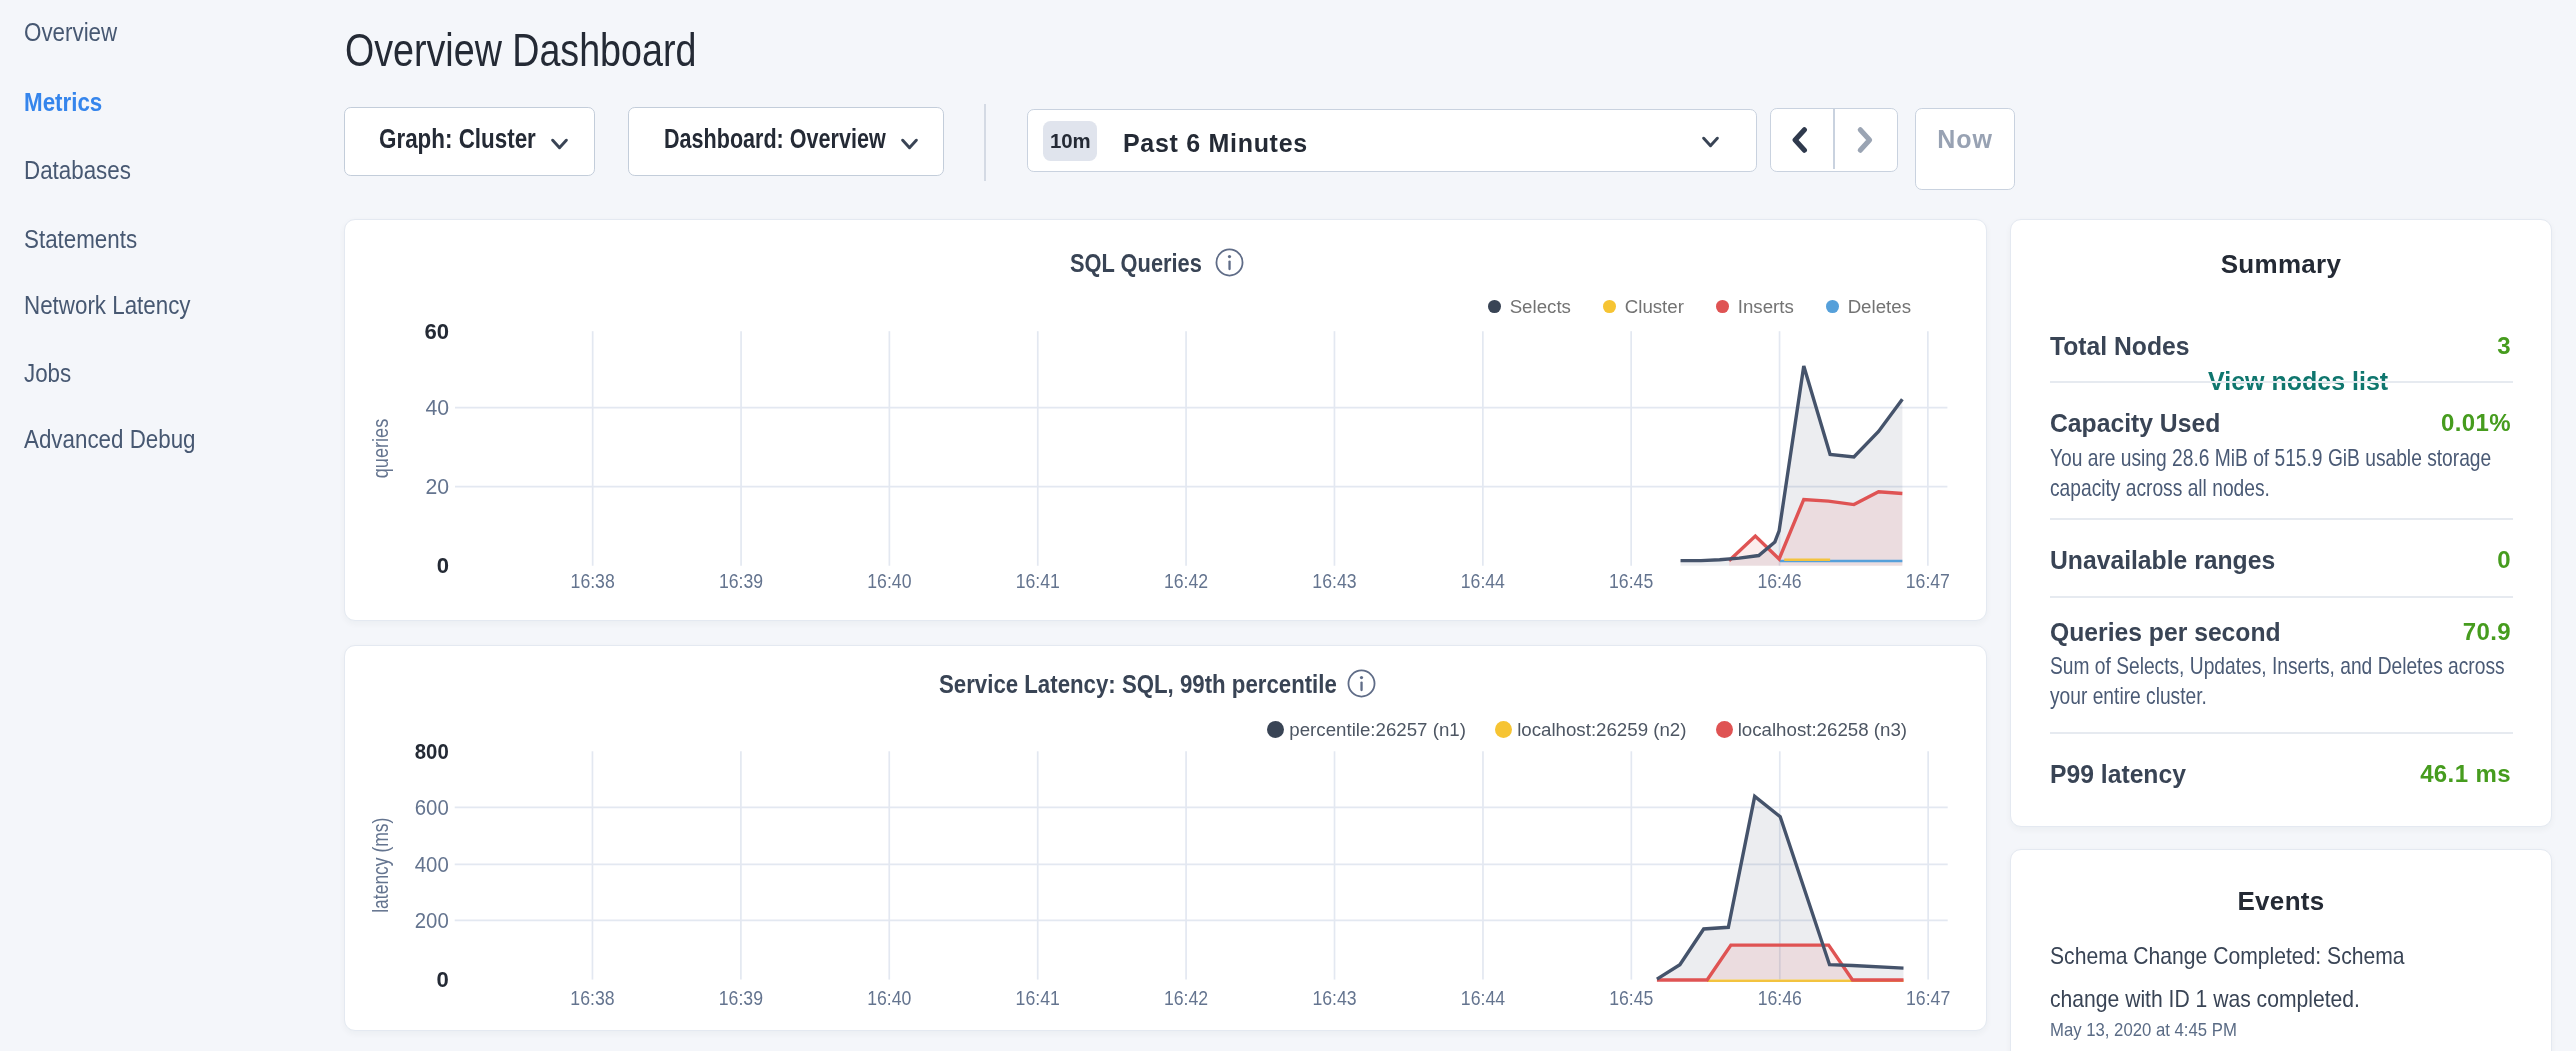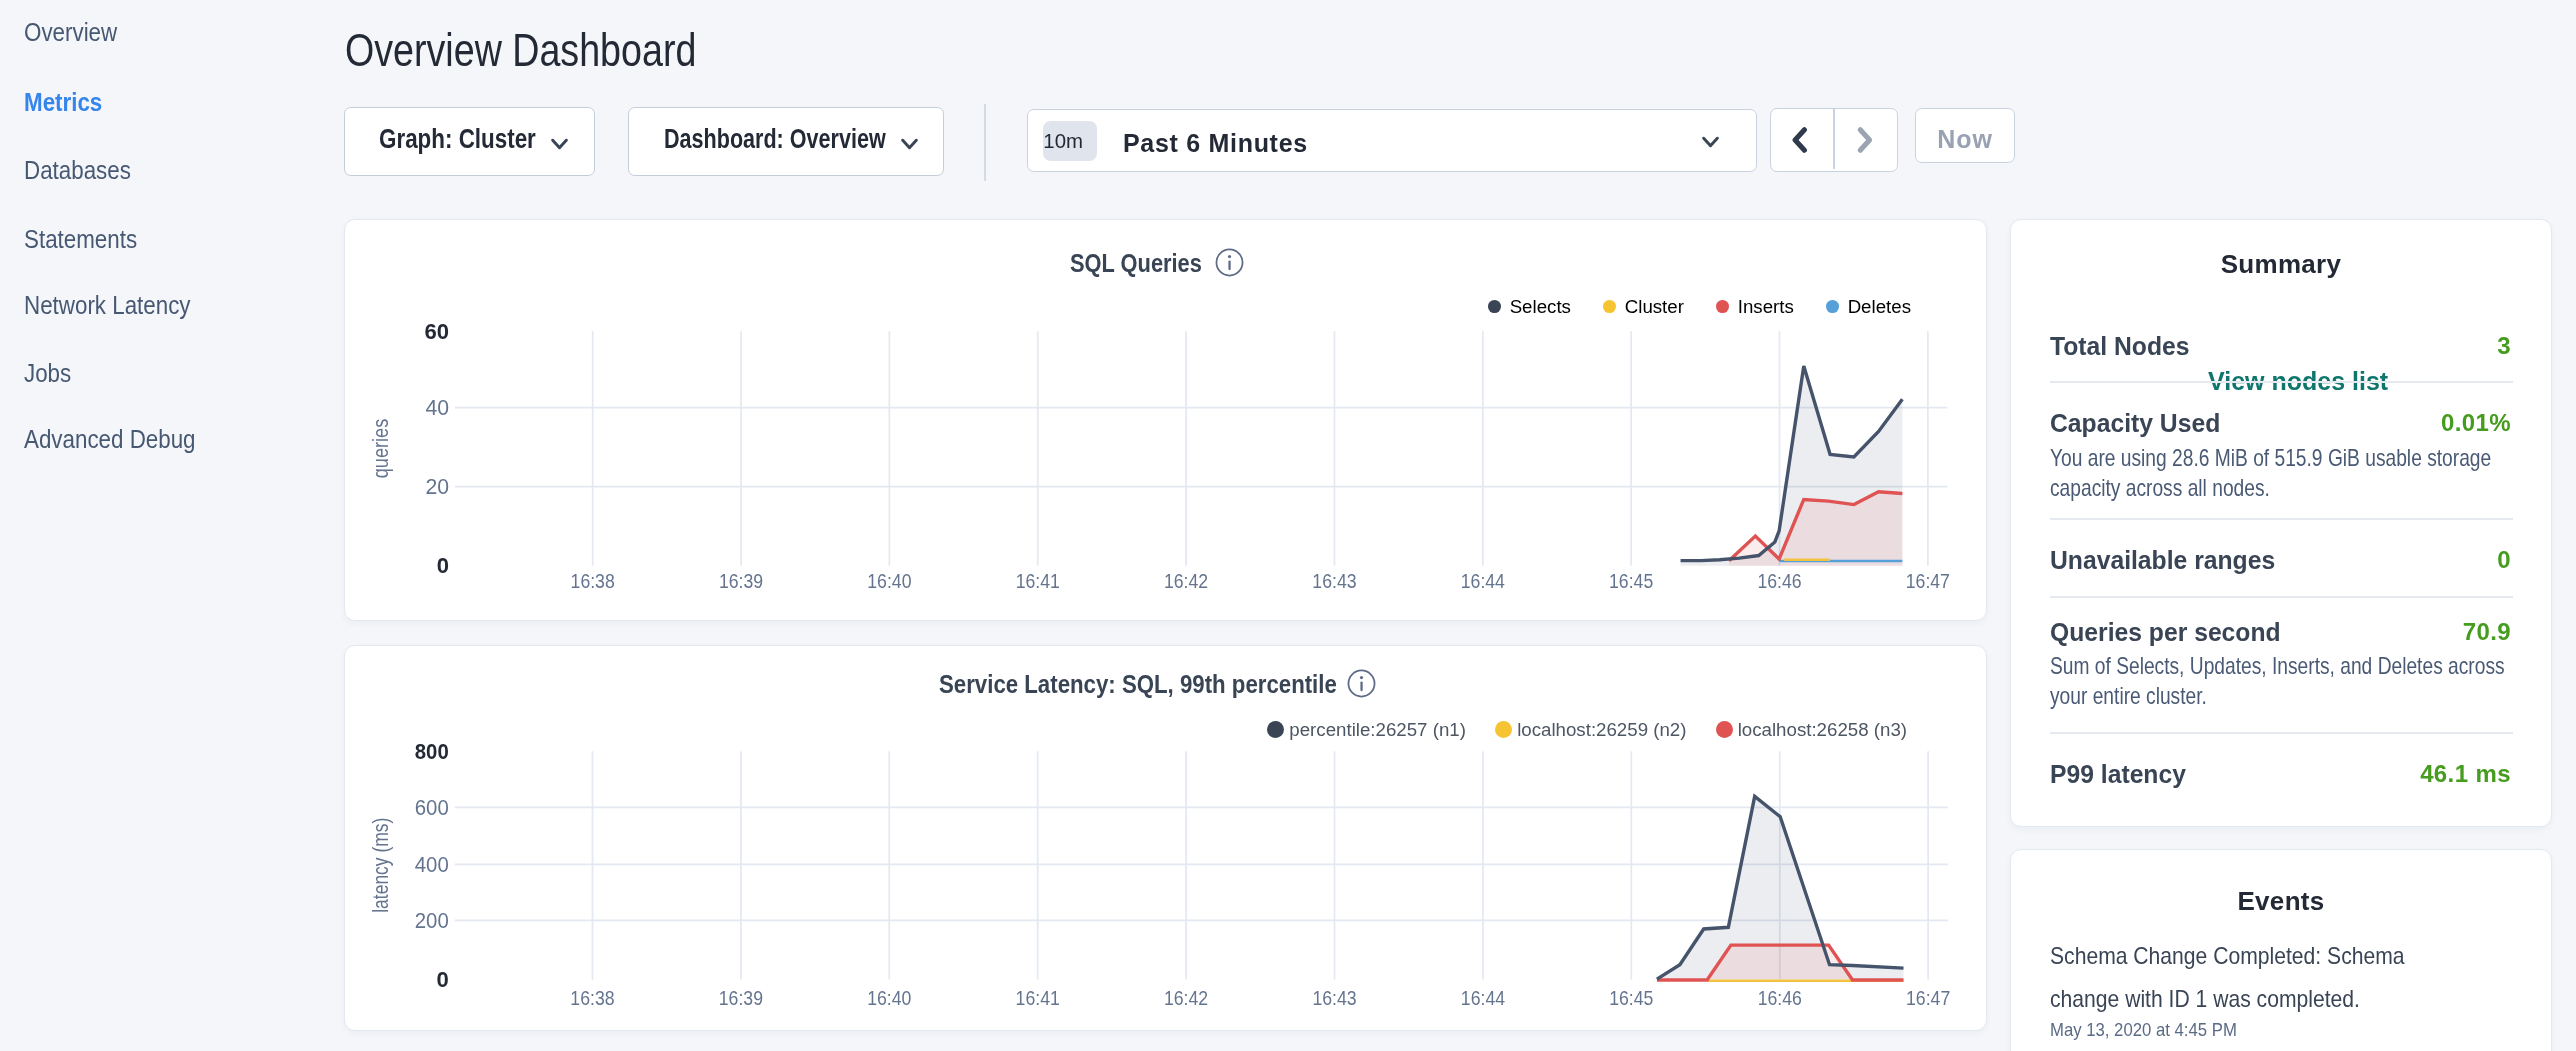--- a/index.html
+++ b/index.html
@@ -43,36 +43,36 @@
   </div>
   <div class="btn" style="left:628px; top:107px; width:316px; height:69px; border-color:#c3cdda;">
     <div class="abs ddtext" style="left:35px; top:-1.7px; height:65px; line-height:65px; transform:scaleX(0.77); transform-origin:0 0;">Dashboard: Overview</div>
     <svg class="abs" style="right:25px; top:30px;" width="17" height="12" viewBox="0 0 20 14">
       <polyline points="2,2.5 10,11.5 18,2.5" fill="none" stroke="#394455" stroke-width="3.4" stroke-linecap="round" stroke-linejoin="round"></polyline>
     </svg>
   </div>
   <div class="abs" style="left:984px; top:104px; width:1.7px; height:77px; background:#d4dae4;"></div>
 
   <div class="btn" style="left:1027px; top:109px; width:730px; height:63px;">
-    <div class="abs" style="left:15.3px; top:11px; width:54px; height:40px; background:#e0e4ed; border-radius:7.7px; font-size:20.4px; font-weight:normal; color:#242a35; line-height:40px;">10m</div>
+    <div class="abs" style="left:15.3px; top:11px; width:54px; height:40px; background:#e0e4ed; border-radius:7.7px; text-align:center; font-size:20.4px; font-weight:bold; color:#242a35; line-height:40px;">10m</div>
     <div class="abs" style="left:95px; top:3.4px; height:60px; line-height:60px; font-size:25px; font-weight:bold; color:#242a35; letter-spacing:0.7px; white-space:nowrap;">Past 6 Minutes</div>
     <svg class="abs" style="right:37px; top:26px;" width="17" height="12" viewBox="0 0 20 14">
       <polyline points="2,2.5 10,11.5 18,2.5" fill="none" stroke="#394455" stroke-width="3.4" stroke-linecap="round" stroke-linejoin="round"></polyline>
     </svg>
   </div>
   <div class="btn" style="left:1770px; top:108px; width:128px; height:64px;">
     <div class="abs" style="left:62px; top:0; width:1.7px; height:60px; background:#c9d2df;"></div>
     <svg class="abs" style="left:18.7px; top:17px;" width="18.7" height="28" viewBox="0 0 22 33">
       <polyline points="17,4.5 6,16.5 17,28.5" fill="none" stroke="#2f3a4d" stroke-width="6" stroke-linecap="round" stroke-linejoin="round"></polyline>
     </svg>
     <svg class="abs" style="left:85px; top:17px;" width="18.7" height="28" viewBox="0 0 22 33">
       <polyline points="5,4.5 16,16.5 5,28.5" fill="none" stroke="#9aa4b3" stroke-width="6" stroke-linecap="round" stroke-linejoin="round"></polyline>
     </svg>
   </div>
-  <div class="btn" style="left:1915px; top:108px; width:100px; height:55px; text-align:center;">
+  <div class="btn" style="left:1915px; top:108px; width:100px; height:82px; text-align:center;">
     <div style="font-size:25px; font-weight:bold; color:#98a2b3; line-height:60px; letter-spacing:0.9px;">Now</div>
   </div>
 
   <div class="card" style="left:344px; top:219px; width:1643px; height:402px;"></div>
   <div class="card" style="left:344px; top:645px; width:1643px; height:386px;"></div>
 
   <svg class="abs" style="left:344px; top:219px;" width="1643" height="402" viewBox="0 0 1932 473">
 <line x1="292.0" y1="132" x2="292.0" y2="408" stroke="#e3e8f1" stroke-width="2"></line>
 <line x1="466.6" y1="132" x2="466.6" y2="408" stroke="#e3e8f1" stroke-width="2"></line>
 <line x1="641.1" y1="132" x2="641.1" y2="408" stroke="#e3e8f1" stroke-width="2"></line>
@@ -143,21 +143,21 @@
 <path d="M1544.0,394.0 L1603.0,394.0 L1631.0,353.0 L1746.0,353.0 L1774.0,394.0 L1834.0,394.0" fill="none" stroke="#df5353" stroke-width="4"></path>
 <path d="M1544.0,393.0 L1571.0,376.0 L1599.0,334.0 L1628.0,332.0 L1659.0,178.0 L1689.0,202.0 L1747.0,376.0 L1774.0,377.0 L1834.0,380.0" fill="none" stroke="#45536b" stroke-width="4"></path>
 </svg>
 
   <div class="abs" style="left:1070px; top:246px; font-size:26px; font-weight:bold; color:#394455; height:34px; line-height:34px; transform:scaleX(0.84); transform-origin:0 0; white-space:nowrap;">SQL Queries</div>
   <svg class="abs" style="left:1215px; top:248px;" width="29" height="29" viewBox="0 0 34 34">
     <circle cx="17" cy="17" r="15.3" fill="none" stroke="#5f6c87" stroke-width="2.1"></circle>
     <rect x="15.7" y="14.6" width="2.7" height="11.4" rx="1.3" fill="#5f6c87"></rect>
     <circle cx="17" cy="10" r="1.9" fill="#5f6c87"></circle>
   </svg>
-  <div class="abs" style="top:292px; right:665px; display:flex; align-items:center; gap:9px; font-size:18.7px; color:#000000; height:29px;">
+  <div class="abs" style="top:292px; right:665px; display:flex; align-items:center; gap:9px; font-size:18.7px; color:#737373; height:29px;">
     <span style="width:12.8px;height:12.8px;border-radius:50%;background:#394455;"></span>
     <span>Selects</span>
     <span style="width:12.8px;height:12.8px;border-radius:50%;background:#f6c433;margin-left:23px;"></span>
     <span>Cluster</span>
     <span style="width:12.8px;height:12.8px;border-radius:50%;background:#df5353;margin-left:23px;"></span>
     <span>Inserts</span>
     <span style="width:12.8px;height:12.8px;border-radius:50%;background:#56a0da;margin-left:23px;"></span>
     <span>Deletes</span>
   </div>  
 <div class="abs" style="left:939px; top:667px; font-size:26px; font-weight:bold; color:#394455; height:34px; line-height:34px; transform:scaleX(0.855); transform-origin:0 0; white-space:nowrap;">Service Latency: SQL, 99th percentile</div>

